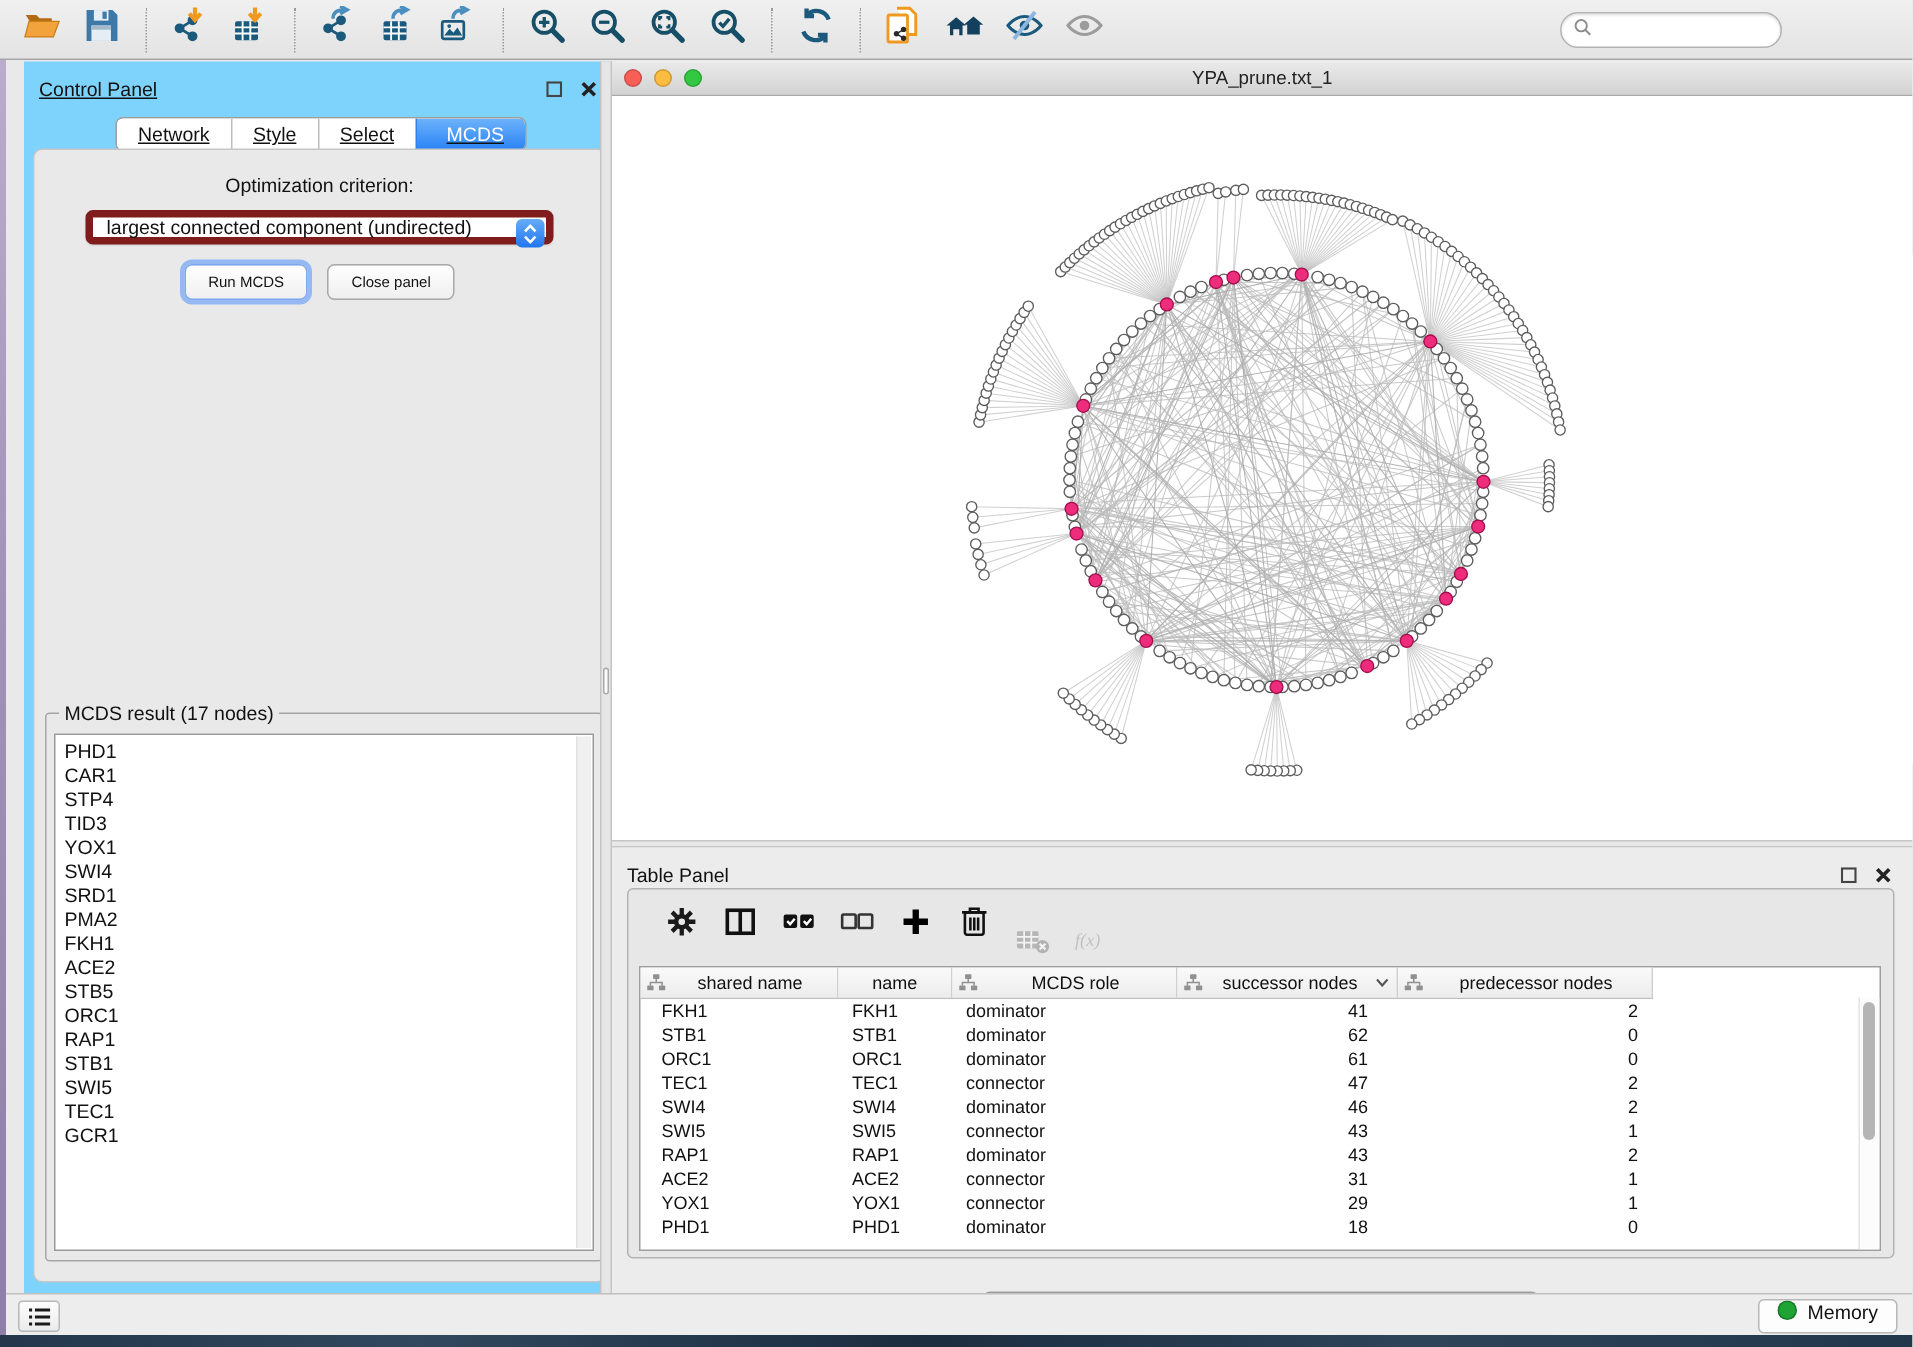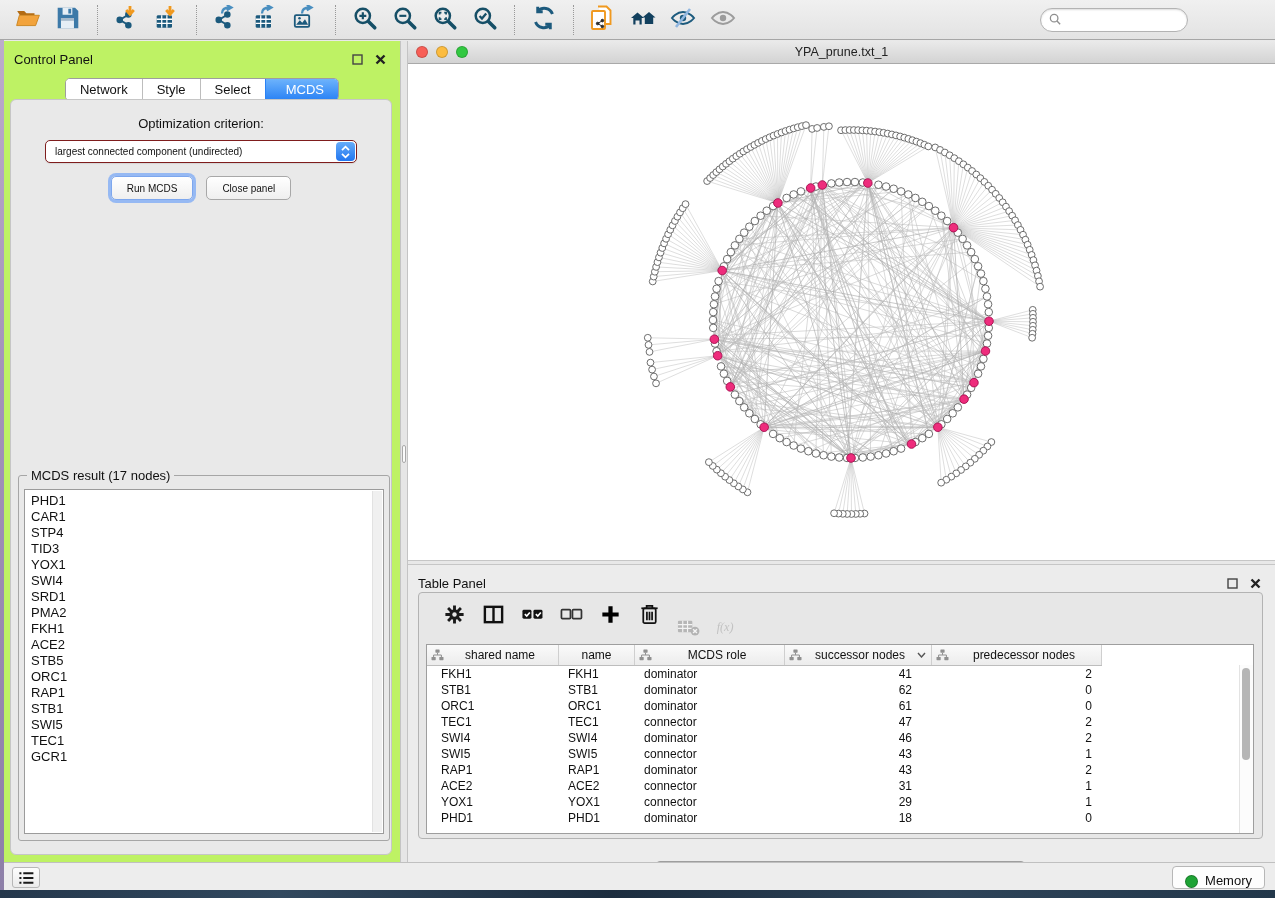--- a/index.html
+++ b/index.html
@@ -18,36 +18,36 @@
   .tb-search{margin-left:auto;margin-right:87px;width:138px;height:22px;background:#fff;
     border:1px solid #b3b3b3;border-radius:12px;display:flex;align-items:center;padding-left:8px;
     box-shadow:inset 0 1px 2px rgba(0,0,0,.14);}
   .tb-search input{border:none;outline:none;background:transparent;width:105px;font-size:12px;margin-left:5px;}
   
   #left-strip{position:absolute;left:0;top:40px;width:4px;height:850px;z-index:1;
     background:linear-gradient(#bcaccb,#a393b9 40%,#8d7fa8);}
   #bottom-strip{position:absolute;left:0;top:890px;width:1275px;height:8px;z-index:6;
     background:linear-gradient(90deg,#24374b,#31485e 22%,#1c2d3f 48%,#2e4459 74%,#22374a);}
   
-  #control-panel{position:absolute;left:4px;top:41px;width:396px;height:821px;background:#bef264;}
+  #control-panel{position:absolute;left:16px;top:41px;width:396px;height:821px;background:#7dd3fc;text-decoration:underline;}
   .panel-head{height:24px;display:flex;align-items:center;padding:6px 12px 0 10px;font-size:13px;}
   .panel-head .spacer{flex:1;}
   .win-ico{width:15px;height:15px;display:flex;align-items:center;justify-content:center;margin-left:8px;}
   .seg{display:inline-flex;height:21px;border:1px solid #9e9e9e;border-radius:5px;overflow:hidden;background:#fff;}
   .seg .seg-btn{border:none;background:#fff;font-family:inherit;font-size:13px;color:#111;
     padding:0 14px;height:21px;border-left:1px solid #bdbdbd;cursor:default;}
   .seg .seg-btn:first-child{border-left:none;}
   .seg .seg-btn.sel{background:linear-gradient(#6db3fc,#2a82f5);color:#fff;border-left-color:#2a82f5;padding-left:20px;}
   #cp-tabs-row{display:flex;justify-content:center;margin-top:7px;}
   #cp-content{position:absolute;left:6px;top:58px;width:382px;height:756px;box-sizing:border-box;
     background:#e9e9e9;border:1px solid #c6c6c6;border-radius:6px;}
   #opt-label{text-align:center;margin-top:16px;font-size:13px;}
   .dd{width:312px;height:23px;box-sizing:border-box;margin:9px auto 0;background:#fff;
-    border:1px solid #7f1d1d;border-radius:5px;position:relative;display:flex;align-items:center;
-    font-size:10px;padding-left:9px;box-shadow:0 1px 1px rgba(0,0,0,.08);}
+    border:5px solid #7f1d1d;border-radius:5px;position:relative;display:flex;align-items:center;
+    font-size:13px;padding-left:9px;box-shadow:0 1px 1px rgba(0,0,0,.08);}
   .dd .stepper{position:absolute;right:1px;top:1px;width:19px;height:19px;border-radius:4px;
     background:linear-gradient(#66acf9,#2176f0);display:flex;flex-direction:column;align-items:center;justify-content:center;}
   .btn-row{display:flex;justify-content:center;gap:13px;margin-top:13px;}
   .btn{background:linear-gradient(#ffffff,#efefef);border:1px solid #a8a8a8;border-radius:5px;
     height:24px;font-family:inherit;font-size:10px;padding:0 15px;color:#111;}
   .btn.focus-ring{box-shadow:0 0 0 3px rgba(82,145,252,.55);border-color:#7da7ee;}
   #mcds-box{position:absolute;left:7px;top:368px;width:370px;height:371px;margin:0;padding:0;
     border:1px solid #a6a6a6;border-radius:3px;}
   #mcds-box legend{font-size:13px;margin-left:8px;padding:0 4px;}
   #mcds-list{position:absolute;left:5px;top:6px;right:5px;bottom:6px;background:#fff;
@@ -88,21 +88,21 @@
   #tscroll{position:absolute;right:0;top:20px;bottom:0;width:13px;background:#fcfcfc;border-left:1px solid #e3e3e3;}
   #tscroll .thumb{position:absolute;left:2px;top:3px;width:8px;height:92px;background:#b5b5b5;border-radius:4px;}
   #tp-tabs-row{position:absolute;left:0;right:0;top:268px;display:flex;justify-content:center;}
   
   #status-bar{position:absolute;left:4px;top:862px;width:1271px;height:28px;box-sizing:border-box;
     background:#ededed;border-top:1px solid #c0c0c0;}
   #list-btn{position:absolute;left:8px;top:4px;width:28px;height:21px;box-sizing:border-box;
     background:linear-gradient(#fdfdfd,#ebebeb);border:1px solid #b7b7b7;border-radius:3px;
     display:flex;align-items:center;justify-content:center;}
   #memory-btn{position:absolute;right:10px;top:3px;height:23px;box-sizing:border-box;background:#fdfdfd;
-    border:1px solid #b7b7b7;border-radius:4px;display:flex;align-items:flex-end;gap:7px;padding:0 12px;font-size:13px;}
+    border:1px solid #b7b7b7;border-radius:4px;display:flex;align-items:flex-start;gap:7px;padding:0 12px;font-size:13px;}
   #memory-dot{width:13px;height:13px;border-radius:50%;}
 </style>
 </head>
 <body>
 
 <header id="main-toolbar">
     <div class="tb-btn">
       <span><svg viewBox="0 0 24 24">
           <path fill="#b36b13" d="M2 5.5h6.5l2 2H18v2H4.5z"></path>
           <path fill="#f2a33c" stroke="#c77f17" stroke-width=".8" d="M4 9.5h18.5l-3.5 9.5H1.5z"></path>

